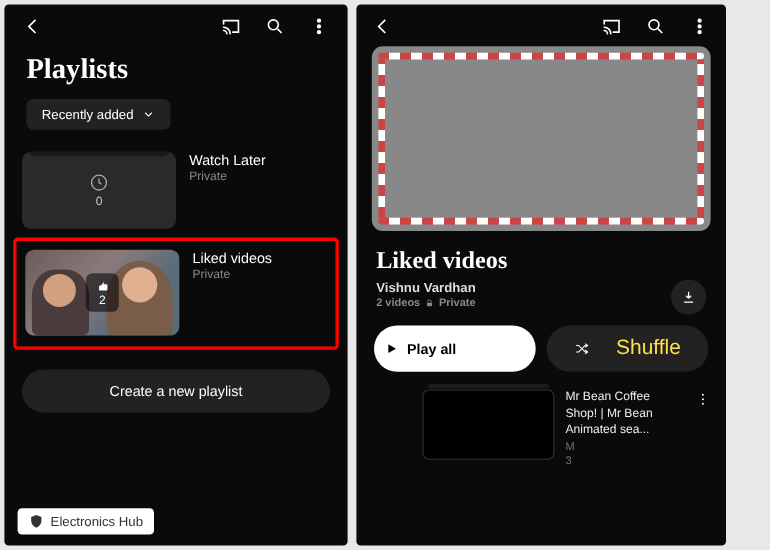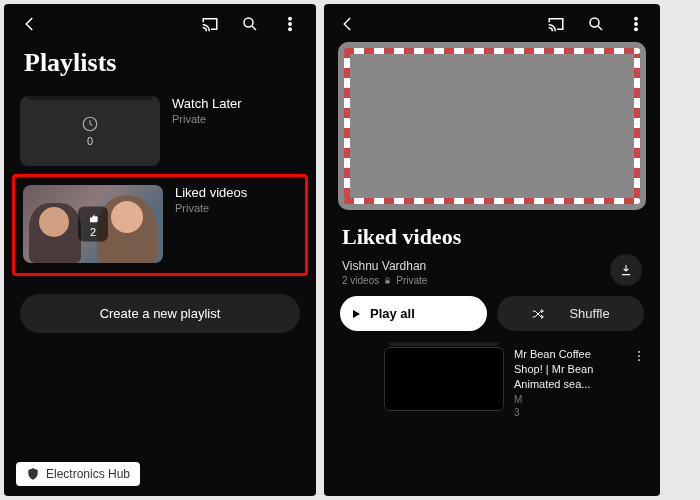--- a/index.html
+++ b/index.html
@@ -98,27 +98,27 @@
       background: repeating-linear-gradient(90deg,#c44 0 10px,#fff 10px 20px); border-radius:3px; }
     .hero-stripe.bottom { top:auto; bottom:6px; }
     .hero-side { position:absolute; top:12px; bottom:12px; width:6px;
       background: repeating-linear-gradient(0deg,#c44 0 10px,#fff 10px 20px); }
     .hero-side.left{ left:6px; } .hero-side.right{ right:6px; }
     .s2-title {
       font-family: "Times New Roman", serif;
       font-size: 22px; font-weight: 700;
       padding: 8px 18px 2px;
     }
-    .meta-row { display:flex; justify-content:space-between; align-items:flex-end; padding: 2px 18px 10px; }
+    .meta-row { display:flex; justify-content:space-between; padding: 2px 18px 10px; font-weight: bold; }
     .meta-left { font-size: 12px; color:#ddd; }
     .meta-sub { font-size: 10px; color:#8a8a8a; margin-top:2px; display:flex; gap:4px; align-items:center; }
     .dl-btn { width:32px; height:32px; border-radius:50%; background:#222; display:flex; align-items:center; justify-content:center; cursor:pointer; }
     .play-row { display:flex; gap:10px; padding: 0 16px 10px; }
     .play-btn { flex:1; background:#fff; color:#000; border-radius:22px; padding:10px; font-size:13px; font-weight:600; display:flex; align-items:center; justify-content:flex-start; gap:8px; cursor:pointer; }
-    .shuffle-btn { flex:1; background:#222; color:#e5e5e5; border-radius:22px; padding:10px; font-size:13px; display:flex; align-items:center; justify-content:center; gap:24px; cursor:pointer; }
+    .shuffle-btn { flex:1; background:#222; color:#fde047; border-radius:22px; padding:10px; font-size:19px; display:flex; align-items:center; justify-content:center; gap:24px; cursor:pointer; }
     .vid-row { display:flex; gap:10px; padding:6px 14px; align-items:flex-start;margin-left:46px; }
     .vid-thumb { width:120px; height:64px; background:#000; border-radius:6px; border:1px solid #333; border-top:6px solid repeating; position:relative; }
     .vid-thumb::before { content:""; position:absolute; top:-6px; left:4px; right:4px; height:4px; background:#1c1c1c; border-radius:3px; }
     .vid-info { flex:1; font-size:11px; }
     .vid-title { color:#eee; line-height:1.35; }
     .vid-ch { color:#777; font-size:10px; margin-top:2px; }
     .vid-more { color:#eee; padding:2px 0 0 4px; cursor:pointer; }
     .svg { width:18px; height:18px; fill:none; stroke:#fff; stroke-width:2; }
   </style>
 </head>
@@ -148,20 +148,26 @@
             <circle cx="12" cy="5" r="1.6" fill="#fff"></circle>
             <circle cx="12" cy="12" r="1.6" fill="#fff"></circle>
             <circle cx="12" cy="19" r="1.6" fill="#fff"></circle>
           </svg>
       </div>
     </div>
   </div>
 
   <div class="s1-title">Playlists</div>
 
+  <div class="sort-chip">
+    <span>Recently added</span>
+    <svg viewBox="0 0 24 24" width="12" height="12">
+        <path d="M6 9l6 6 6-6" stroke="#fff" stroke-width="2" fill="none"></path>
+      </svg>
+  </div>
 
   
   <div class="pl-row">
     <div class="pl-thumb">
       <div class="stack-top"></div>
       <svg viewBox="0 0 24 24" width="18" height="18">
           <circle cx="12" cy="12" r="9" stroke="#aaa" stroke-width="1.6" fill="none"></circle>
           <path d="M12 7v5l3 2" stroke="#aaa" stroke-width="1.6" fill="none"></path>
         </svg>
       <span>0</span>

